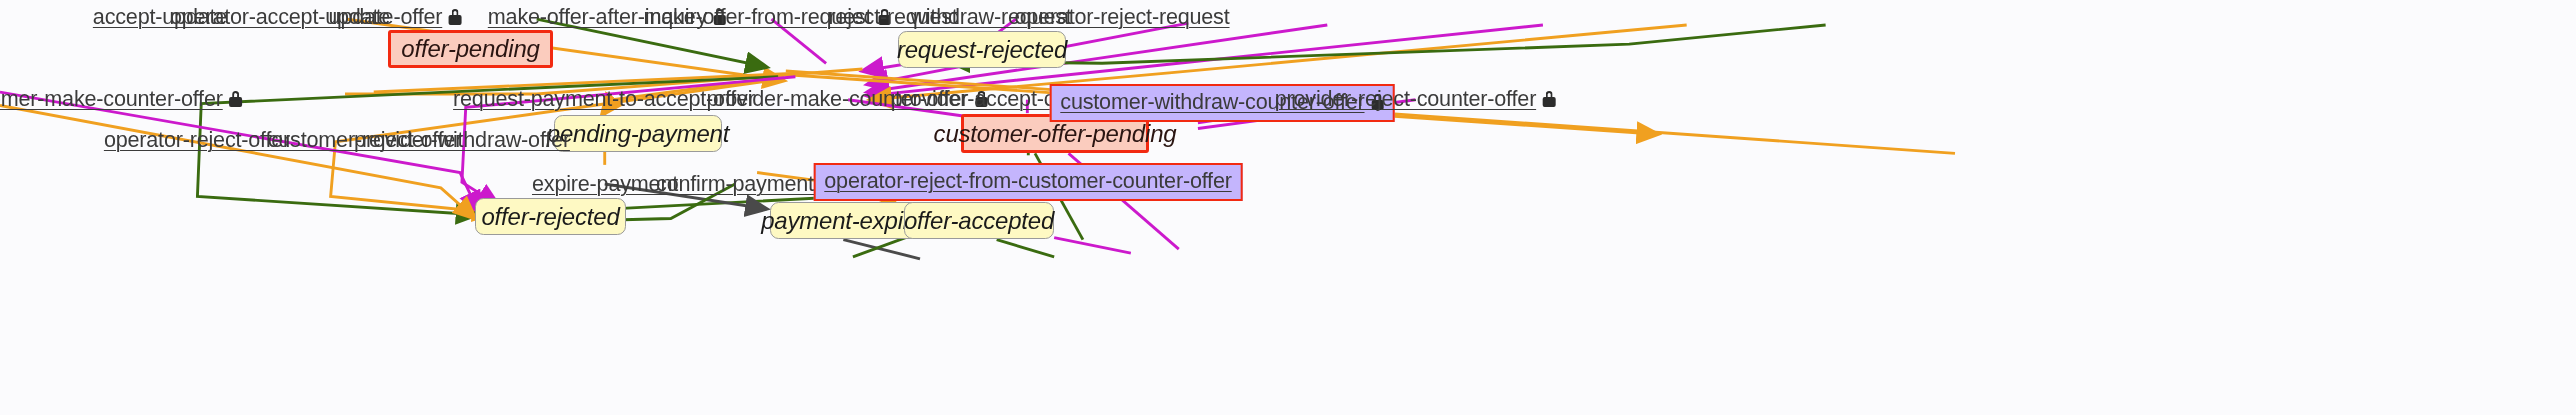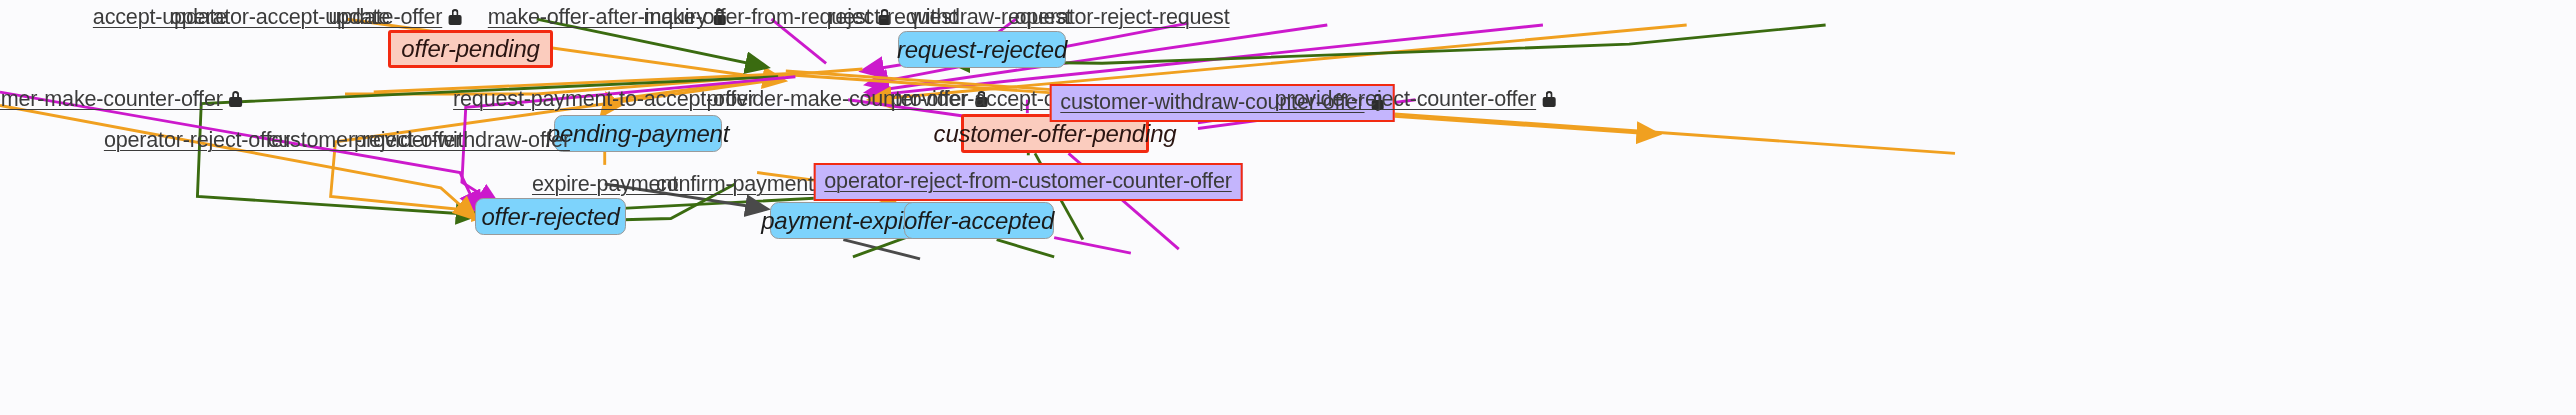--- a/index.html
+++ b/index.html
@@ -22,21 +22,21 @@
     left: 0; top: 0;
     width: 2576px;
     height: 416px;
   }
   .node {
     position: absolute;
     box-sizing: border-box;
     display: flex;
     align-items: center;
     justify-content: center;
-    background: #7dd3fc;
+    background: #fef9c3;
     border: 1.9px solid #9a9a9a;
     border-radius: 8.6px;
     font-style: italic;
     font-size: 24px;
     color: #1b1b1b;
     white-space: nowrap;
     letter-spacing: -0.2px;
   }
   .node.highlight {
     background: #fbccbe;

